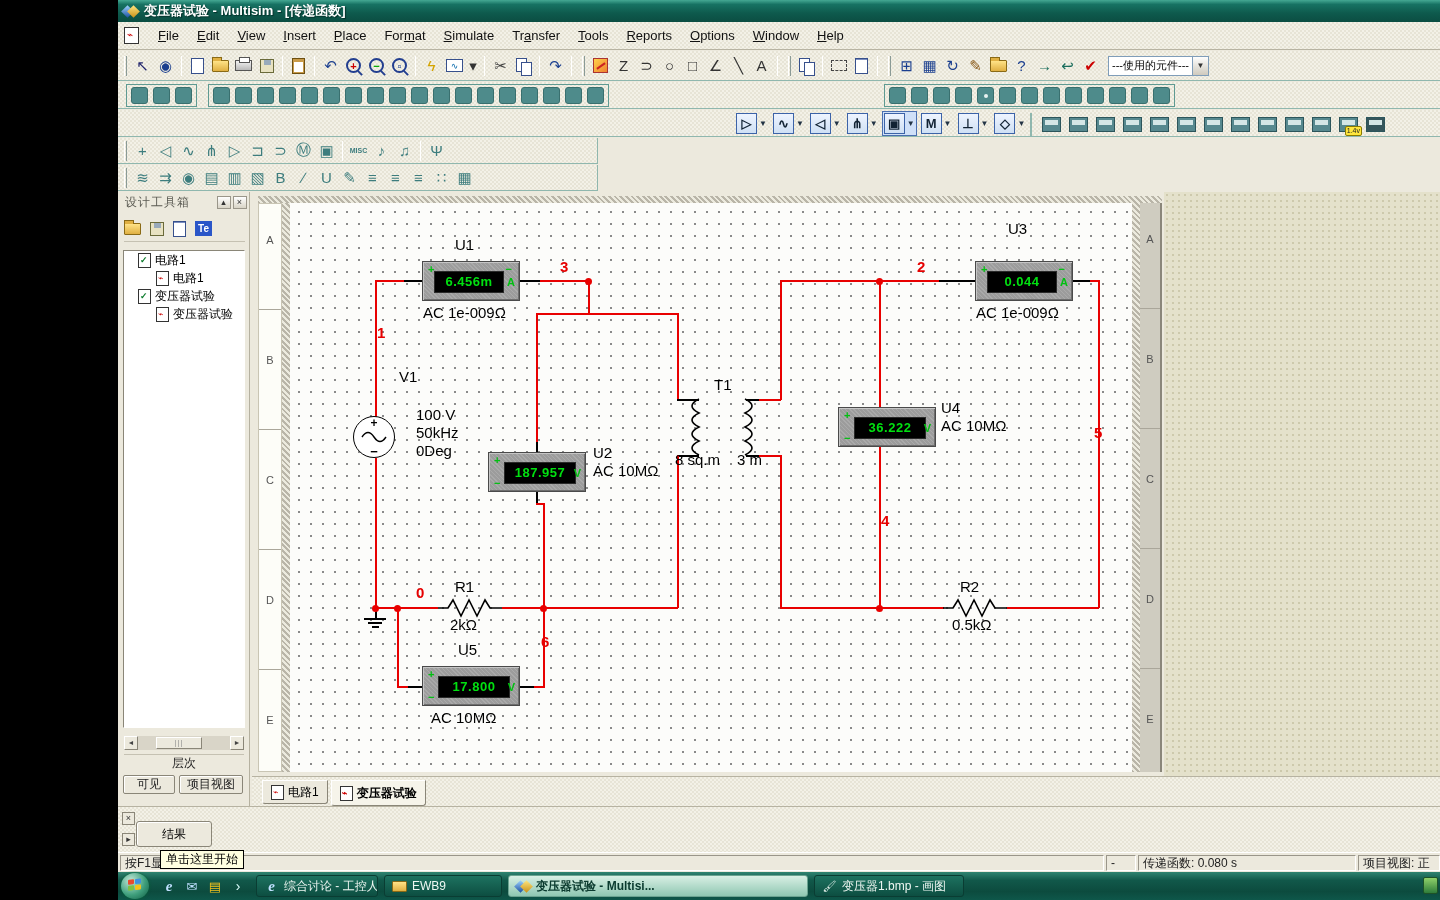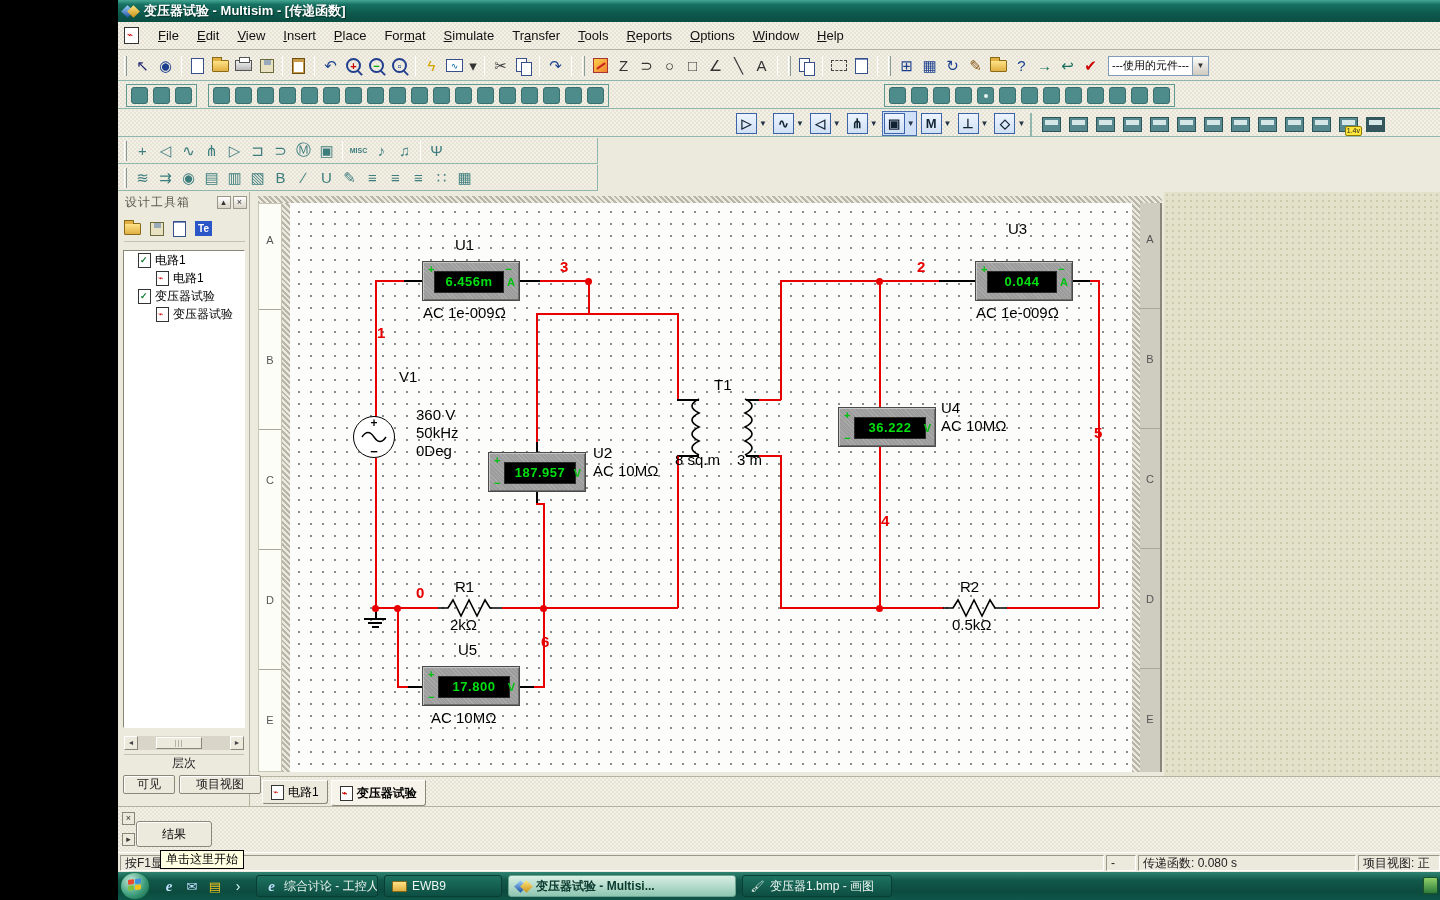--- a/index.html
+++ b/index.html
@@ -438,21 +438,21 @@
         <span>变压器试验</span>
       </div>
     </div>
   <div id="tbx-hscroll">
     <span class="sbtn">◄</span>
     <span class="sthumb">|||</span>
     <span class="sbtn" style="margin-left:auto">►</span>
   </div>
   <div id="tbx-hier">层次</div>
   <div class="tbx-tab" style="left:3px;top:583px;width:52px">可见</div>
-  <div class="tbx-tab" style="left:59px;top:583px;width:82px">项目视图</div>
+  <div class="tbx-tab" style="left:59px;top:583px;width:64px">项目视图</div>
 </div>
 
 <div id="canvaszone">
   <div id="sheet-top" class="hatch"></div>
   <div id="lruler">
       <div class="rlet" style="top: 30px;">A</div>
       <div class="rlet" style="top: 150px;">B</div>
       <div class="rdiv" style="top: 105px;"></div>
       <div class="rlet" style="top: 270px;">C</div>
       <div class="rdiv" style="top: 225px;"></div>
@@ -586,21 +586,21 @@
     <div class="clabel" style="left: 458px; top: 641px;">U5</div>
     <div class="clabel" style="left: 431px; top: 709px;">AC  10MΩ</div>
     <div class="vsrc" style="left: 353px; top: 416px;">
       <div class="p">+</div>
       <div class="m">−</div>
       <svg width="26" height="12" style="position:absolute;left:7px;top:14px">
         <path d="M1 6 q6 -9 12 0 q6 9 12 0" stroke="#000" fill="none" stroke-width="1.4"></path>
       </svg>
     </div>
     <div class="clabel" style="left: 399px; top: 368px;">V1</div>
-    <div class="clabel" style="left: 416px; top: 406px;">360 V</div>
+    <div class="clabel" style="left: 416px; top: 406px;">100 V</div>
     <div class="clabel" style="left: 416px; top: 424px;">50kHz</div>
     <div class="clabel" style="left: 416px; top: 442px;">0Deg</div>
     <div class="csvg" style="left: 690px; top: 390px; width: 64px; height: 72px;"><svg width="64" height="72">
         <path d="M9 9 q-14 7 0 14 q-14 7 0 14 q-14 7 0 14 q-14 7 0 14" stroke="#000" fill="none" stroke-width="1.6"></path>
         <path d="M55 9 q14 7 0 14 q14 7 0 14 q14 7 0 14 q14 7 0 14" stroke="#000" fill="none" stroke-width="1.6"></path>
       </svg></div>
     <div class="clabel" style="left: 714px; top: 376px;">T1</div>
     <div class="clabel" style="left: 675px; top: 451px;">8 sq.m</div>
     <div class="clabel" style="left: 737px; top: 451px;">3 m</div>
     <div class="csvg" style="left: 438px; top: 596px; width: 64px; height: 24px;"><svg width="64" height="24">
@@ -653,21 +653,21 @@
           <span class="e-ie" style="color:#bfe0ff">e</span>
         </span>
         <span>综合讨论 - 工控人家...</span>
       </span>
       <span class="tbtn" style="width: 118px;">
         <span class="ticon">
           <span class="fold-mini"></span>
         </span>
         <span>EWB9</span>
       </span>
-      <span class="tbtn active" style="width: 228px;">
+      <span class="tbtn active" style="width: 300px;">
         <span class="ticon">
           <span class="mslogo">
             <i class="a"></i>
             <i class="b"></i>
           </span>
         </span>
         <span>变压器试验 - Multisi...</span>
       </span>
       <span class="tbtn" style="width: 150px;">
         <span class="ticon" style="font-size: 11px;">🖌</span>

